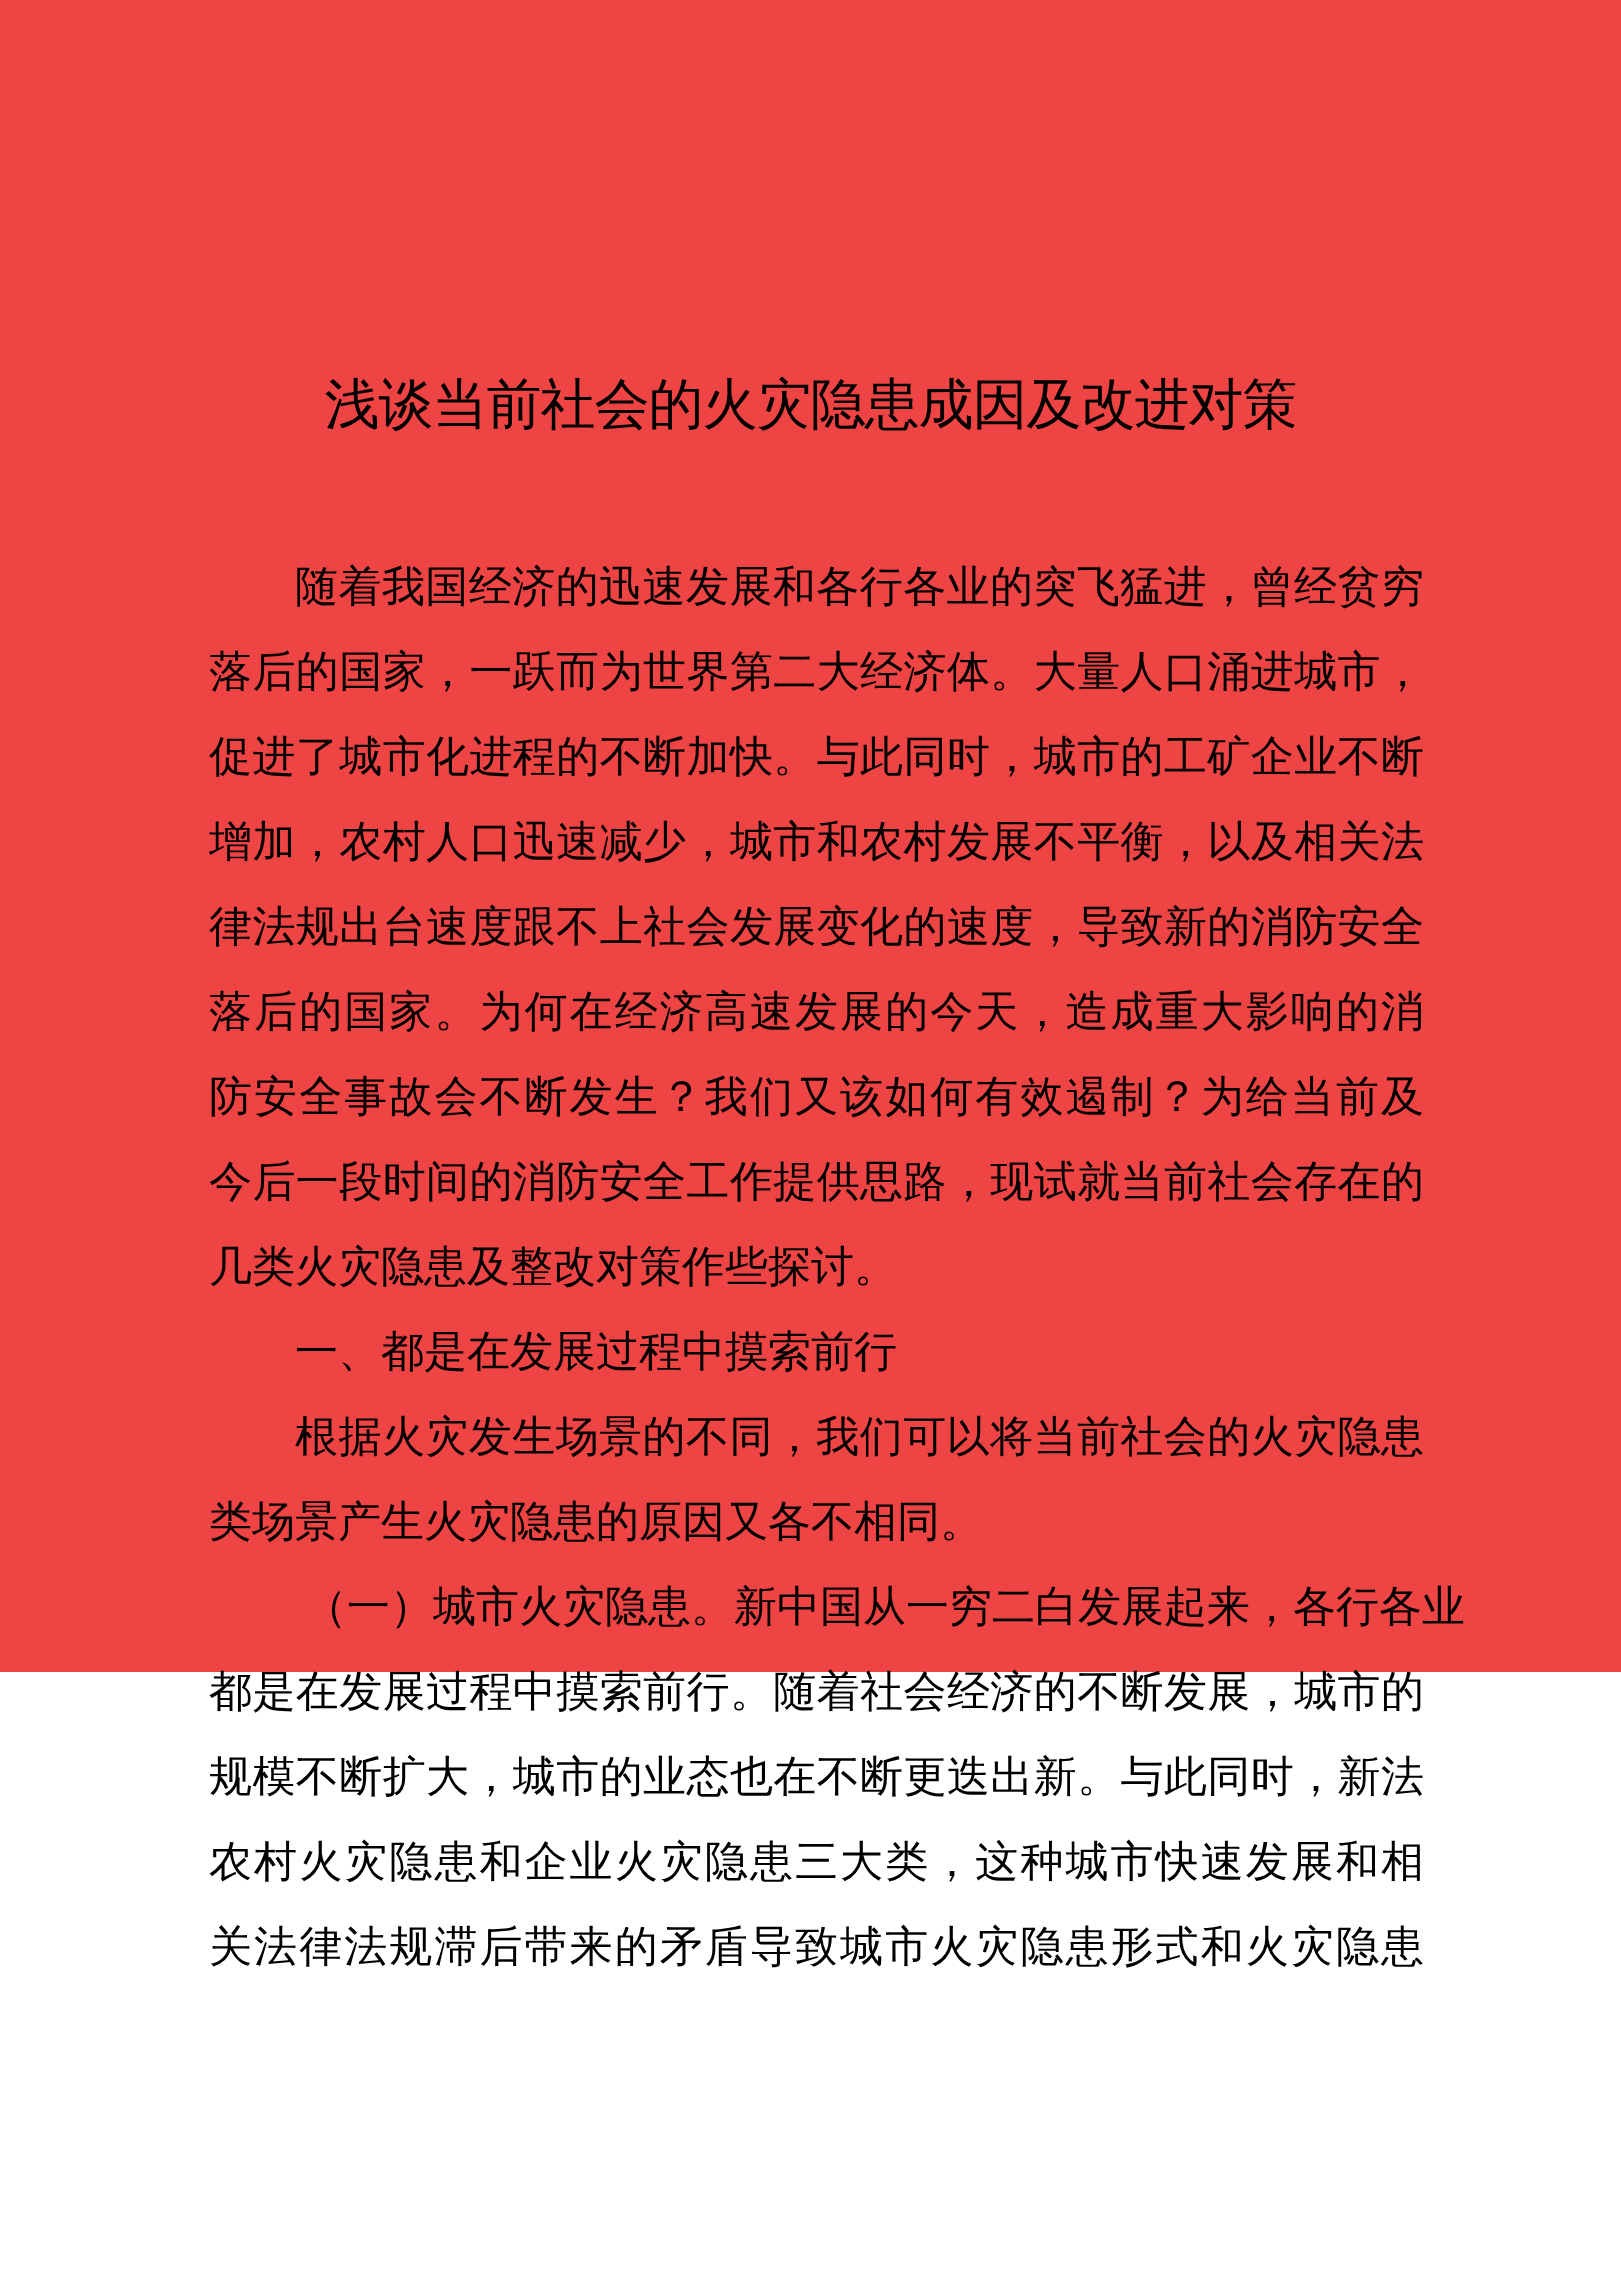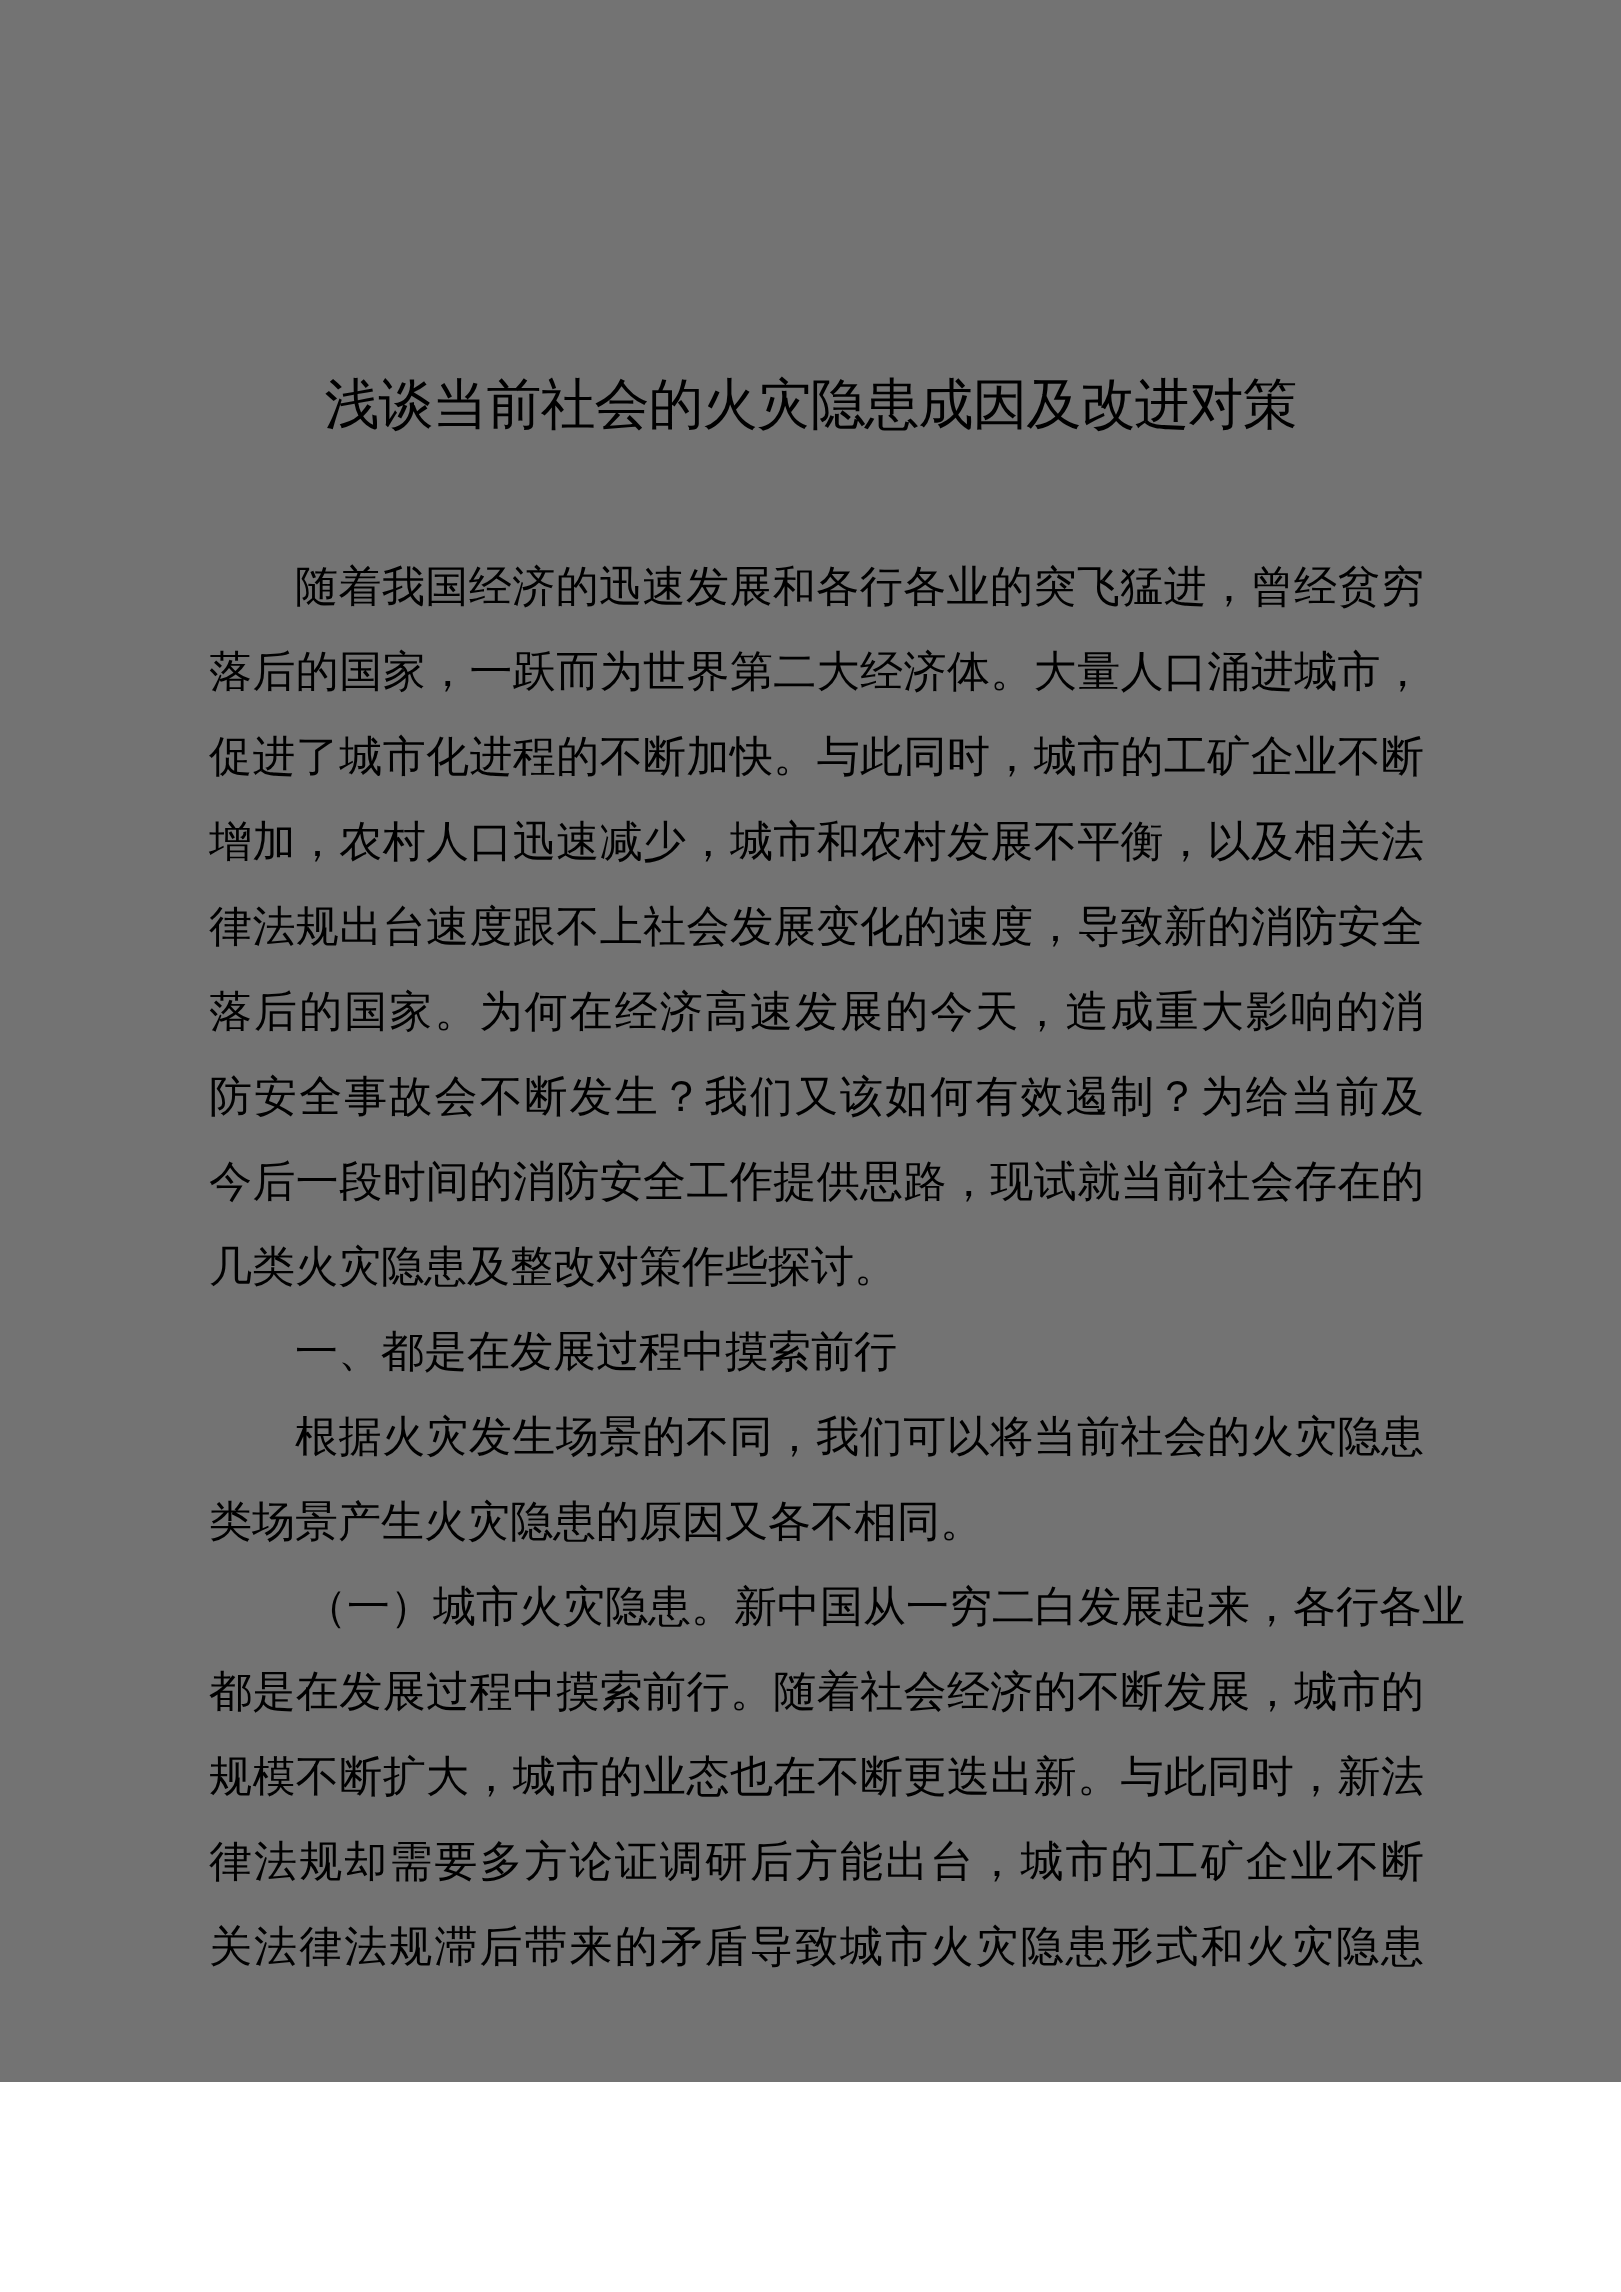--- a/index.html
+++ b/index.html
@@ -1,18 +1,18 @@
 <!DOCTYPE html>
 <html><head>
 <meta charset="utf-8">
 <style>
   html, body { margin: 0; padding: 0; background: #ffffff; }
   body { width: 1621px; height: 2293px; position: relative; overflow: hidden;
          font-family: "DejaVu Sans", "Liberation Sans", sans-serif; color: #000; }
-  .page { position: absolute; left: 0; top: 0; width: 1621px; height: 2082px; background: #737373; }
+  .page { position: absolute; left: 0; top: 0; width: 1621px; height: 1672px; background: #ef4444; }
   .title { position: absolute; left: 0; width: 1621px; top: 370px; text-align: center;
            font-size: 55px; line-height: 69px; letter-spacing: -1px; white-space: nowrap; }
   .body { position: absolute; left: 209px; top: 544px; width: 1215px; }
   .line { font-size: 43px; line-height: 85px; height: 85px; white-space: nowrap;
           text-align: justify; text-align-last: justify; letter-spacing: 0; }
   .line.last { text-align-last: left; }
   .indent { padding-left: 86px; }
   .indent-h { padding-left: 86px; }
   .indent-sub { padding-left: 95px; }
 </style>
@@ -42,18 +42,18 @@
 
     <div>
       <div class="line indent">根据火灾发生场景的不同，我们可以将当前社会的火灾隐患</div>
       <div class="line last">类场景产生火灾隐患的原因又各不相同。</div>
     </div>
 
     <div>
       <div class="line indent-sub">（一）城市火灾隐患。新中国从一穷二白发展起来，各行各业</div>
       <div class="line">都是在发展过程中摸索前行。随着社会经济的不断发展，城市的</div>
       <div class="line">规模不断扩大，城市的业态也在不断更迭出新。与此同时，新法</div>
-      <div class="line">律法规却需要多方论证调研后方能出台，城市的工矿企业不断</div>
+      <div class="line">农村火灾隐患和企业火灾隐患三大类，这种城市快速发展和相</div>
       <div class="line">关法律法规滞后带来的矛盾导致城市火灾隐患形式和火灾隐患</div>
     </div>
   </div>
 </div>
 
 
 </body></html>

